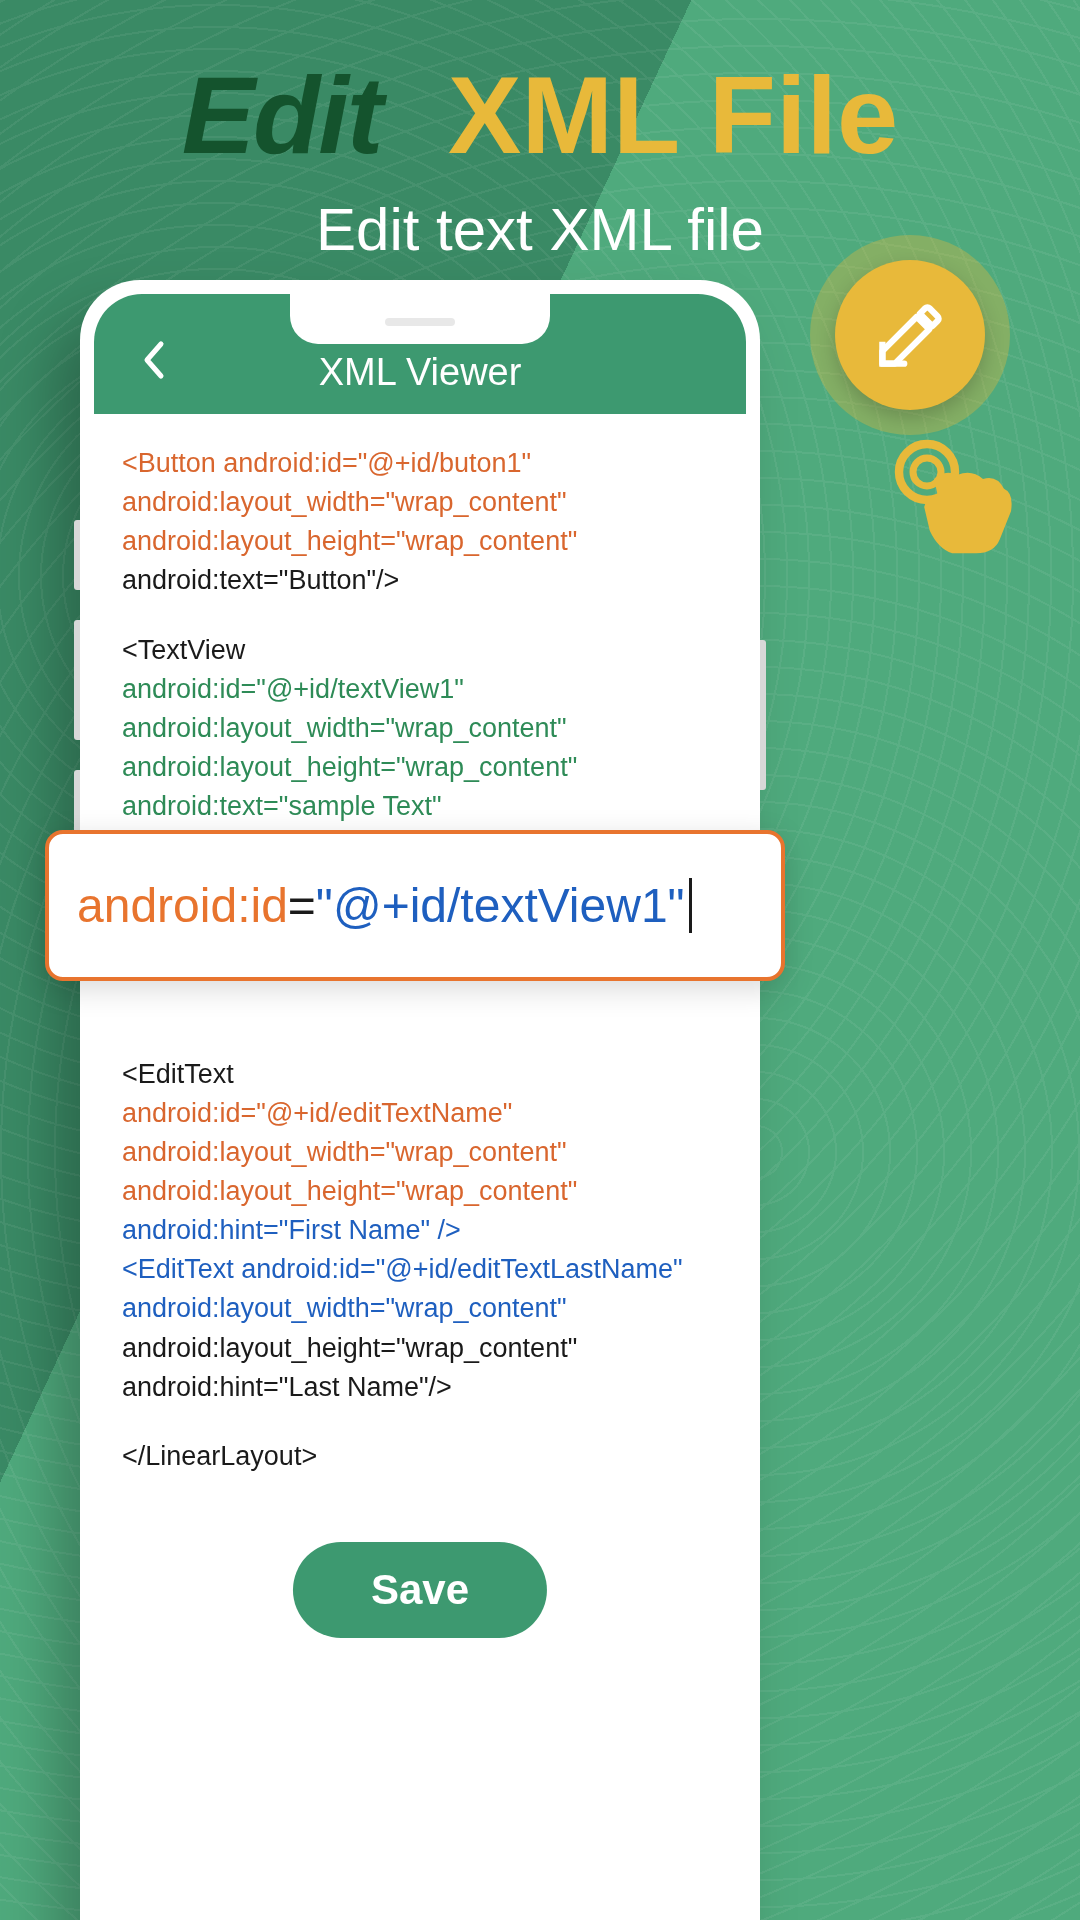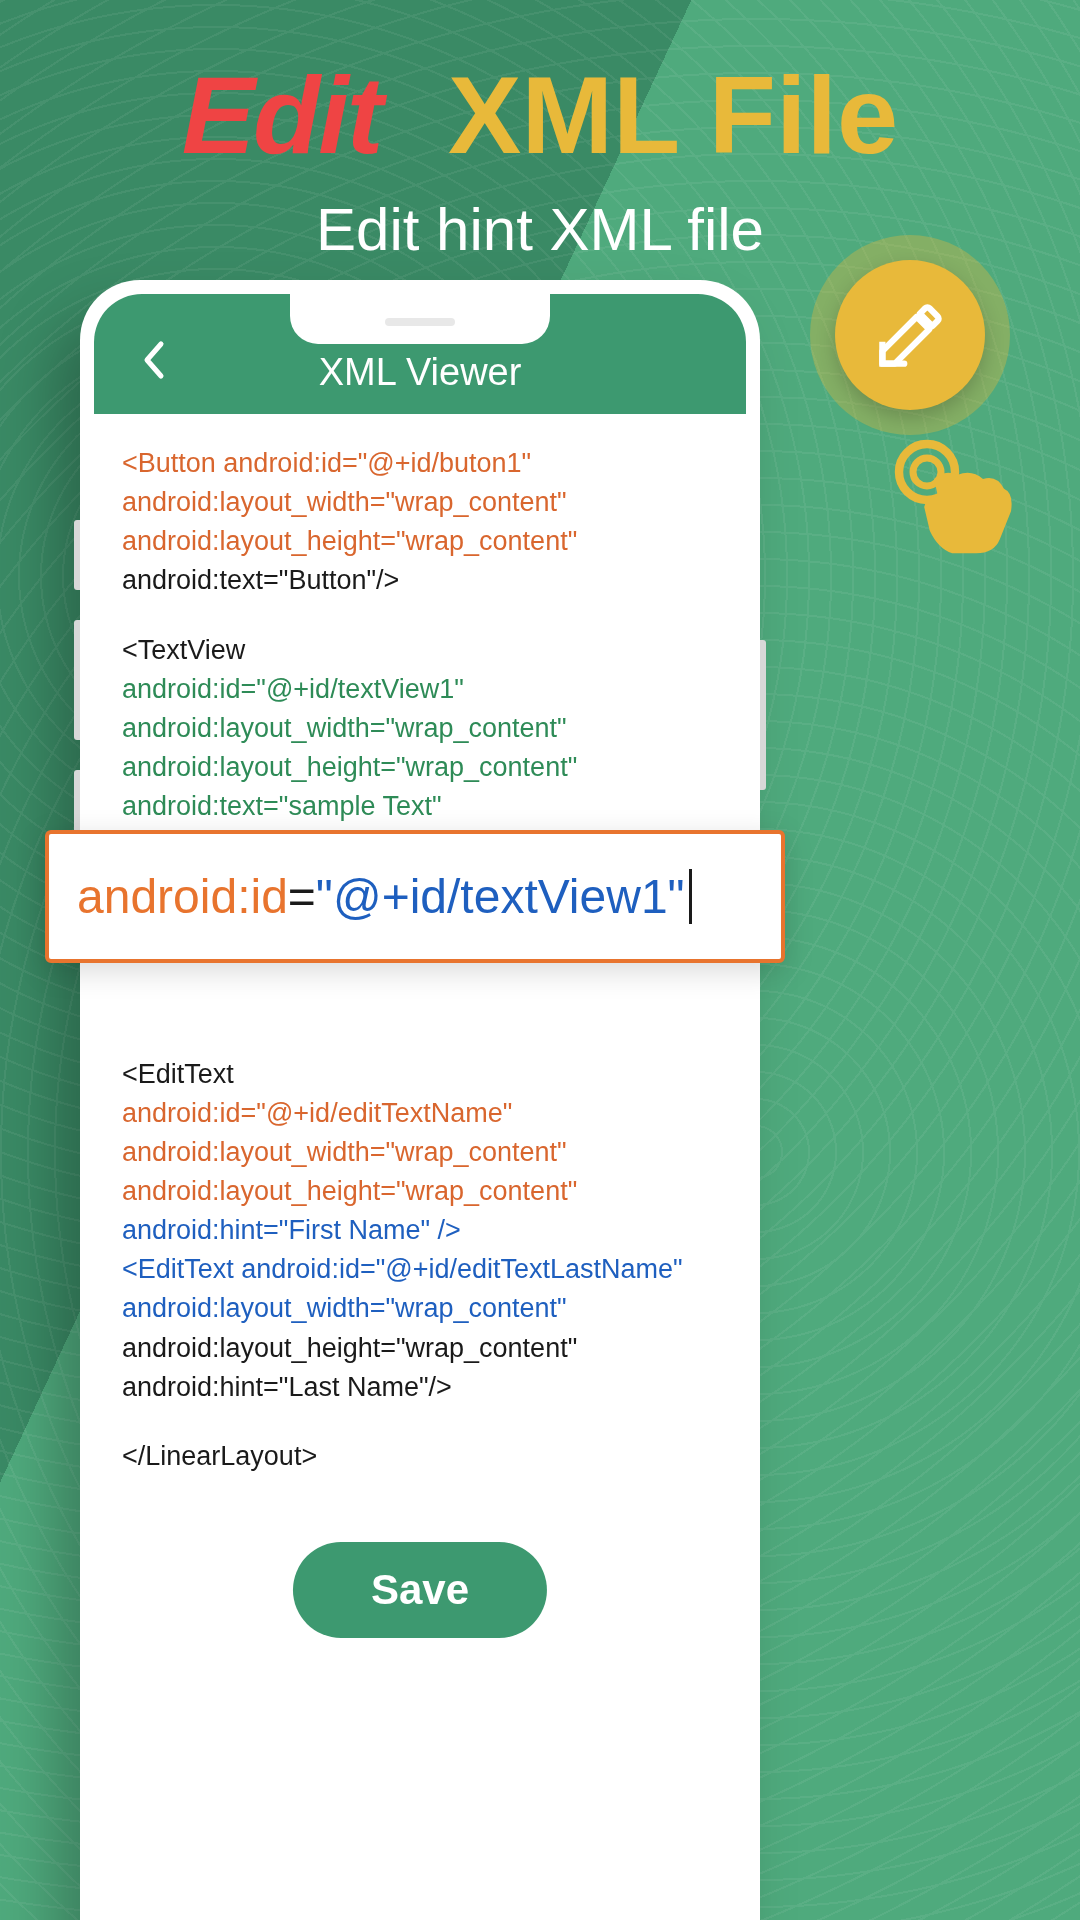--- a/index.html
+++ b/index.html
@@ -29,21 +29,21 @@
   text-align: center;
   padding-top: 60px;
 }
 .hero-title {
   font-size: 110px;
   font-weight: 800;
   line-height: 1;
   display: inline-block;
 }
 .hero-edit {
-  color: #ef4444;
+  color: #14532d;
   font-style: italic;
   letter-spacing: -2px;
   position: relative;
 }
 .hero-edit::before {
   content: attr(data-shadow);
   position: absolute;
   left: -6px;
   top: 0;
   color: #e8b93a;
@@ -182,22 +182,22 @@
   height: 140px;
   z-index: 49;
 }
 .edit-field {
   position: absolute;
   top: 830px;
   left: 45px;
   width: 740px;
   background: #fff;
   border: 4px solid #e8742e;
-  border-radius: 6px;
-  padding: 35px 28px;
+  border-radius: 18px;
+  padding: 44px 28px;
   font-size: 48px;
   z-index: 60;
   box-shadow: 0 8px 30px rgba(0,0,0,0.15);
   display: flex;
   align-items: center;
 }
 .edit-attr { color: #e8742e; font-weight: 500; }
 .edit-eq { color: #1a1a1a; }
 .edit-val { color: #1e5fbf; }
 .cursor-bar {
@@ -233,21 +233,21 @@
 <body>
 
 <div class="bg-pattern"></div>
 <div class="bg-texture"></div>
 
 <div class="hero">
   <div class="hero-title">
     <span class="hero-edit" data-shadow="Edit">Edit</span>
     <span class="hero-xml">XML File</span>
   </div>
-  <div class="hero-sub">Edit hint XML file</div>
+  <div class="hero-sub">Edit text XML file</div>
 </div>
 
 <div class="phone">
   <div class="phone-buttons-left"></div>
   <div class="phone-buttons-left b2"></div>
   <div class="phone-buttons-left b3"></div>
   <div class="phone-buttons-right"></div>
   <div class="phone-inner">
     <div class="notch"></div>
 

